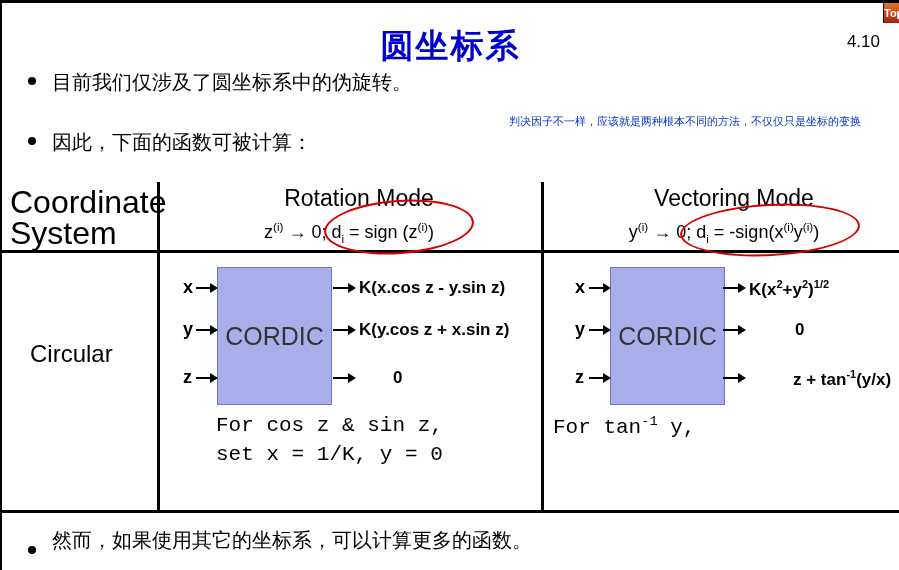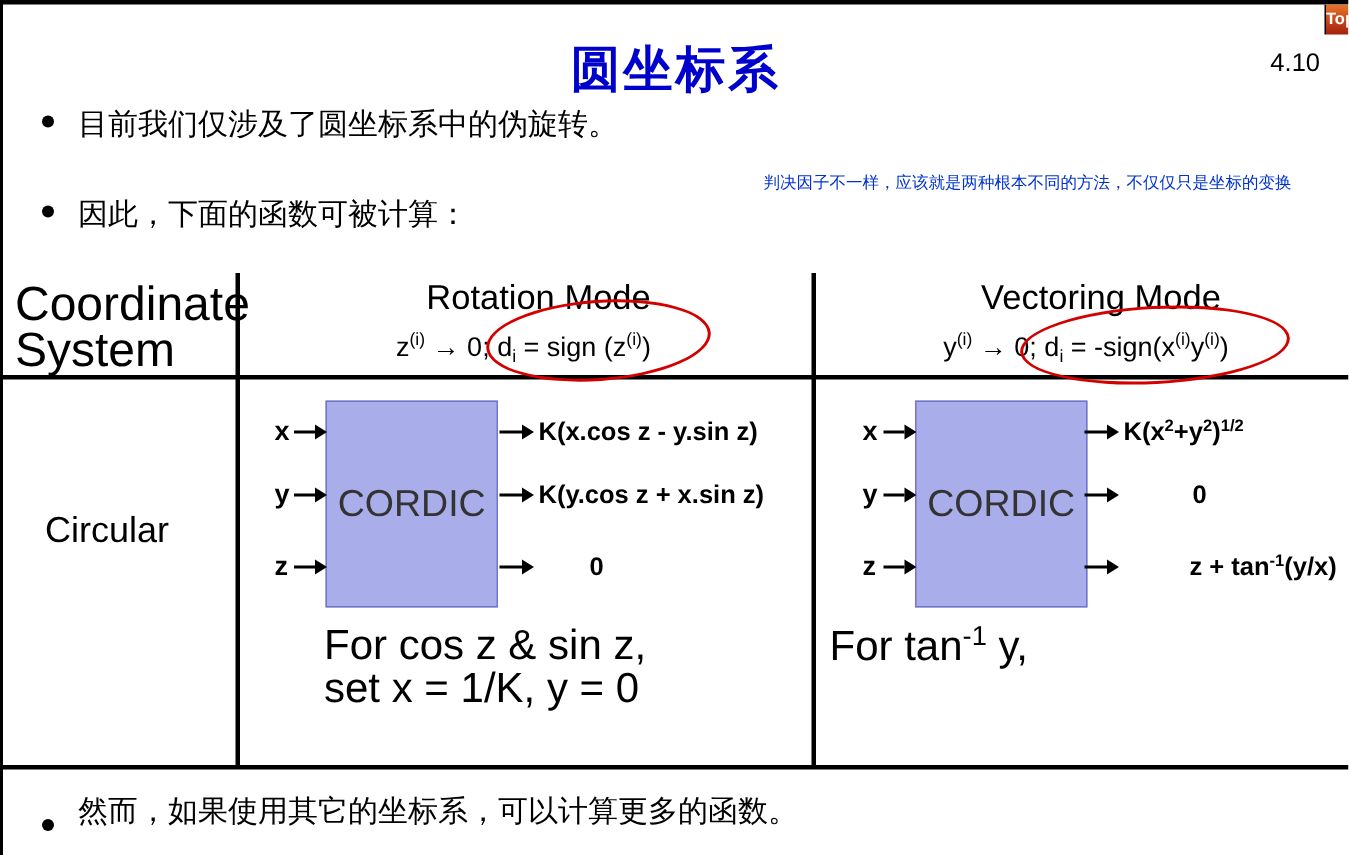--- a/index.html
+++ b/index.html
@@ -63,21 +63,21 @@
   .cordic-left { left:215px; }
   .cordic-right { left:608px; }
 
   .io-label { font-size:18px; font-weight:bold; }
   .out-label { font-size:17px; font-weight:bold; white-space:nowrap; }
   .arrow { height:2px; background:#000; }
   .arrow::after {
     content:""; position:absolute; right:-8px; top:-4px; width:0; height:0;
     border-left:8px solid #000; border-top:5px solid transparent; border-bottom:5px solid transparent;
   }
-  .note { font-size:28px; white-space:nowrap; }
+  .note { font-size:21px; white-space:nowrap;font-family:Liberation Mono, monospace; }
 </style>
 </head>
 <body>
 
 <div class="slide">
 
   <div class="abs title">圆坐标系</div>
   <div class="abs top-tab">Top</div>
   <div class="abs page-num">4.10</div>
 

